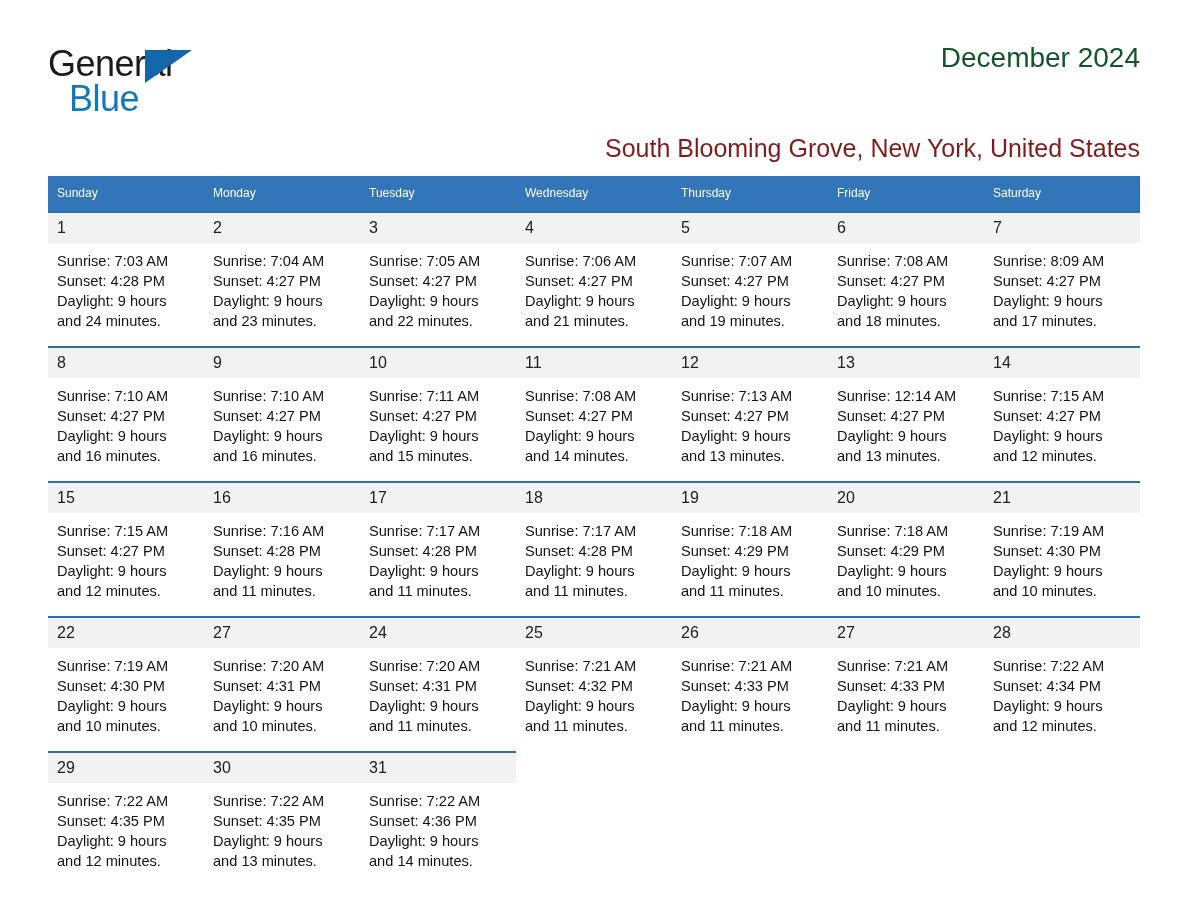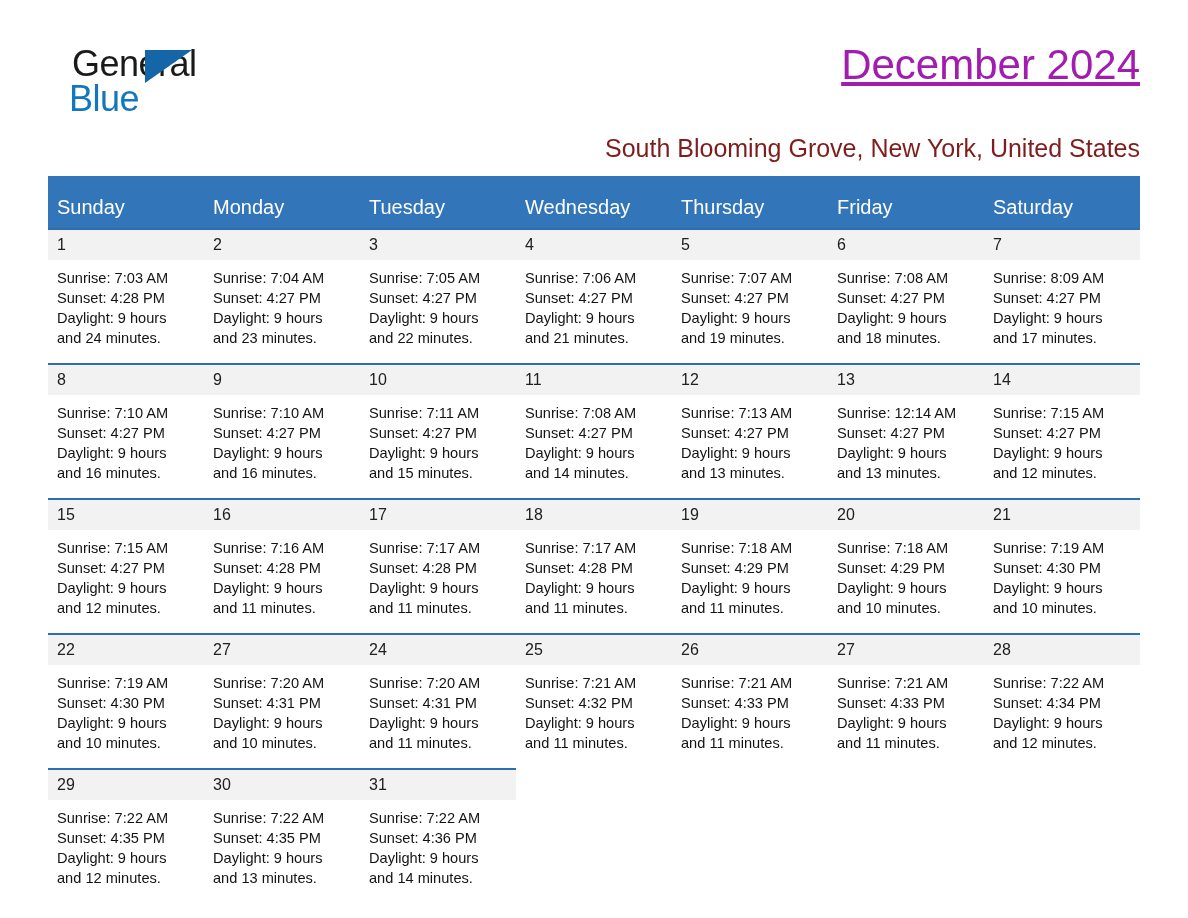--- a/index.html
+++ b/index.html
@@ -38,21 +38,20 @@
   }
   .brand-general {
     position: absolute;
     left: 0;
     top: 2px;
     font-size: 36px;
     letter-spacing: -0.5px;
     color: #1a1a1a;
     line-height: 1;
     white-space: nowrap;
-    margin-left: 24px;
   }
   .brand-blue {
     position: absolute;
     left: 21px;
     top: 37px;
     font-size: 36px;
     letter-spacing: -0.5px;
     color: #1278be;
     line-height: 1;
     white-space: nowrap;
@@ -65,25 +64,24 @@
     height: 0;
     border-left: 47px solid #1566a8;
     border-bottom: 33px solid transparent;
   }
   .title-block {
     text-align: right;
     flex: 1 1 auto;
     padding-top: 0;
   }
   .month-title {
-    font-size: 42px;
+    font-size: 28px;
     line-height: 1;
-    color: #a21caf;
+    color: #14532d;
     white-space: nowrap;
-    text-decoration: underline;
   }
 
   .location {
     text-align: right;
     font-size: 25px;
     color: #7f1d1d;
     padding-top: 16px;
     padding-bottom: 10px;
     white-space: nowrap;
   }
@@ -93,24 +91,24 @@
     width: 1092px;
     border-collapse: collapse;
     table-layout: fixed;
     margin-top: 3px;
   }
   .calendar col { width: 14.2857%; }
 
   thead th {
     background: #3275b8;
     color: #ffffff;
-    font-size: 20px;
+    font-size: 12px;
     font-weight: normal;
     text-align: left;
-    padding: 20px 0 9px 9px;
+    padding: 8px 0 9px 9px;
     height: 18px;
     vertical-align: middle;
     border: none;
   }
 
   tbody td {
     vertical-align: top;
     padding: 0;
     border: none;
     height: 135px;

